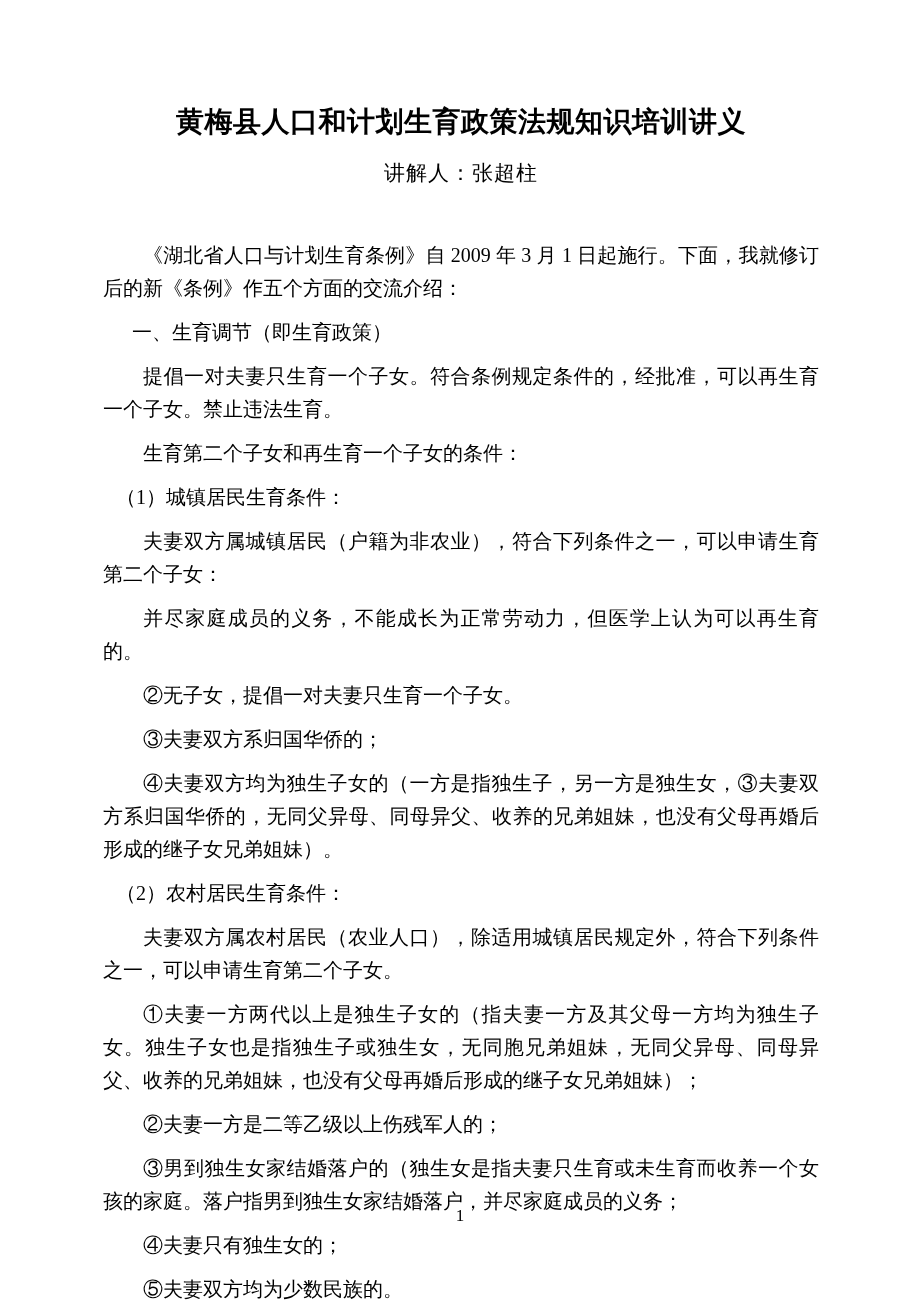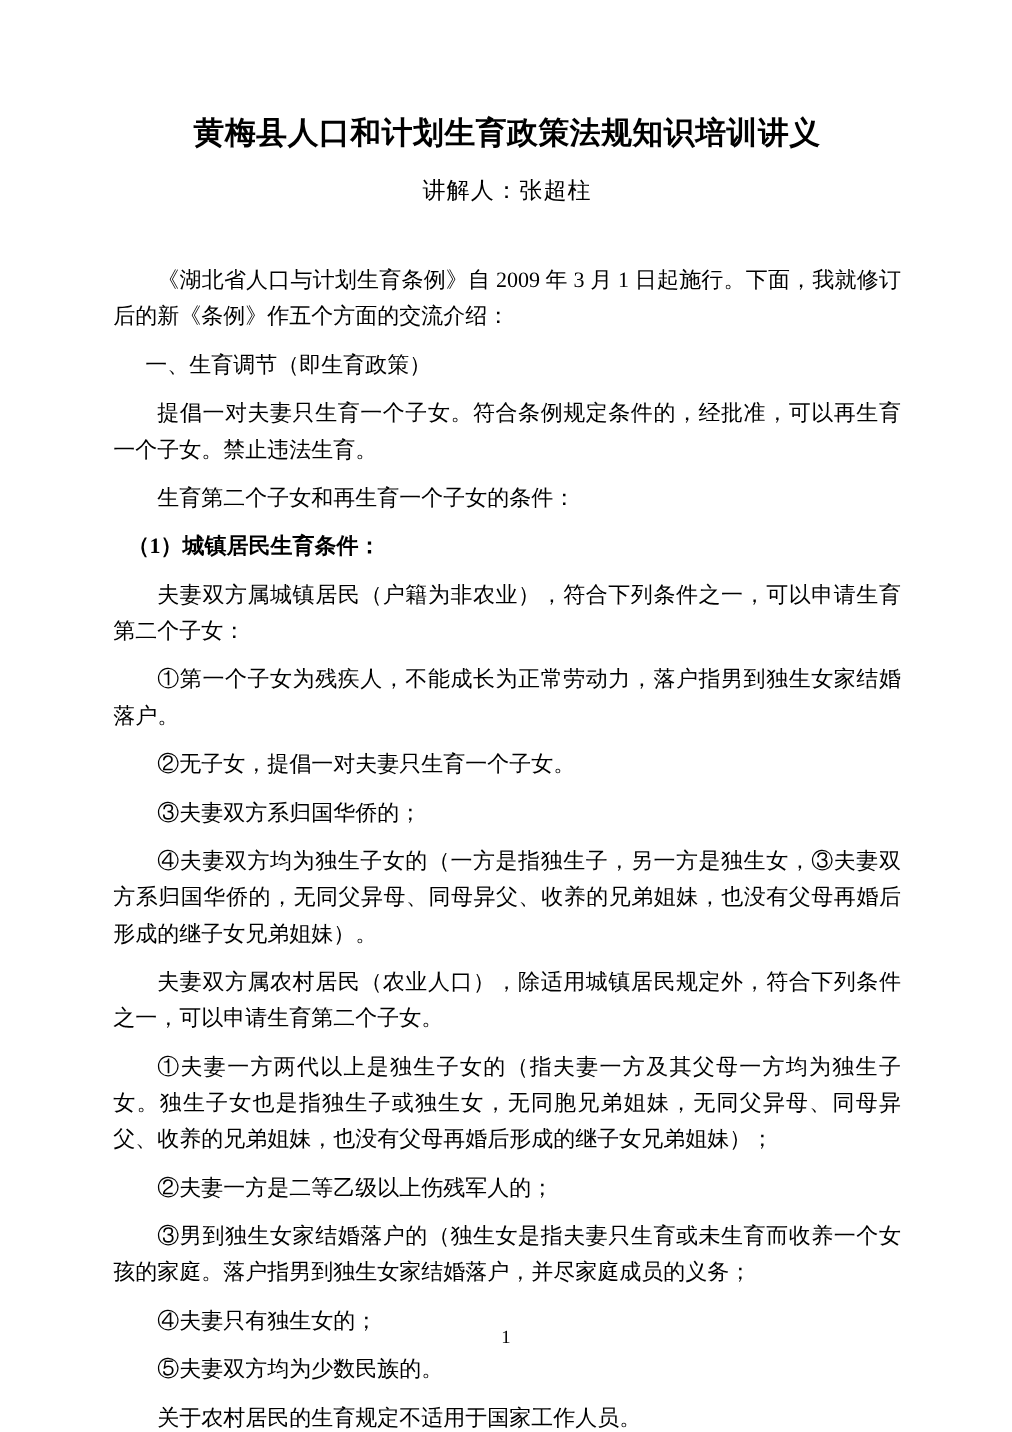--- a/index.html
+++ b/index.html
@@ -45,21 +45,21 @@
     text-indent: 2em;
     font-weight: normal;
   }
   p.h2 {
     text-indent: 2em;
     font-weight: normal;
     margin: 2px 0;
   }
   p.h3 {
     text-indent: 1.2em;
-    font-weight: bold;
+    font-weight: normal;
     margin: 4px 0;
   }
   .page-number {
     position: absolute;
     left: 0;
     right: 0;
     bottom: 76px;
     text-align: center;
     font-size: 17px;
     color: #000000;
@@ -73,24 +73,25 @@
   <h1 class="doc-title">黄梅县人口和计划生育政策法规知识培训讲义</h1>
 
   <p class="doc-subtitle">讲解人：张超柱</p>
 
   <p class="blk body">《湖北省人口与计划生育条例》自 2009 年 3 月 1 日起施行。下面，我就修订后的新《条例》作五个方面的交流介绍：</p>
   <p class="blk h2">一、生育调节（即生育政策）</p>
   <p class="blk body">提倡一对夫妻只生育一个子女。符合条例规定条件的，经批准，可以再生育一个子女。禁止违法生育。</p>
   <p class="blk body">生育第二个子女和再生育一个子女的条件：</p>
   <p class="blk h3">（1）城镇居民生育条件：</p>
   <p class="blk body">夫妻双方属城镇居民（户籍为非农业），符合下列条件之一，可以申请生育第二个子女：</p>
-  <p class="blk body">①第一个子女为残疾人，不能成长为正常劳动力，落户指男到独生女家结婚落户。</p>
+  <p class="blk body">并尽家庭成员的义务，不能成长为正常劳动力，但医学上认为可以再生育的。</p>
   <p class="blk body">②无子女，提倡一对夫妻只生育一个子女。</p>
   <p class="blk body">③夫妻双方系归国华侨的；</p>
   <p class="blk body">④夫妻双方均为独生子女的（一方是指独生子，另一方是独生女，③夫妻双方系归国华侨的，无同父异母、同母异父、收养的兄弟姐妹，也没有父母再婚后形成的继子女兄弟姐妹）。</p>
+  <p class="blk h3">（2）农村居民生育条件：</p>
   <p class="blk body">夫妻双方属农村居民（农业人口），除适用城镇居民规定外，符合下列条件之一，可以申请生育第二个子女。</p>
   <p class="blk body">①夫妻一方两代以上是独生子女的（指夫妻一方及其父母一方均为独生子女。独生子女也是指独生子或独生女，无同胞兄弟姐妹，无同父异母、同母异父、收养的兄弟姐妹，也没有父母再婚后形成的继子女兄弟姐妹）；</p>
   <p class="blk body">②夫妻一方是二等乙级以上伤残军人的；</p>
   <p class="blk body">③男到独生女家结婚落户的（独生女是指夫妻只生育或未生育而收养一个女孩的家庭。落户指男到独生女家结婚落户，并尽家庭成员的义务；</p>
   <p class="blk body">④夫妻只有独生女的；</p>
   <p class="blk body">⑤夫妻双方均为少数民族的。</p>
   <p class="blk body">关于农村居民的生育规定不适用于国家工作人员。</p>
   <p class="blk h3">（8）再婚夫妻生育政策（农业人口、非农业人员均可适用）</p>
 
   <div class="page-number">1</div>

